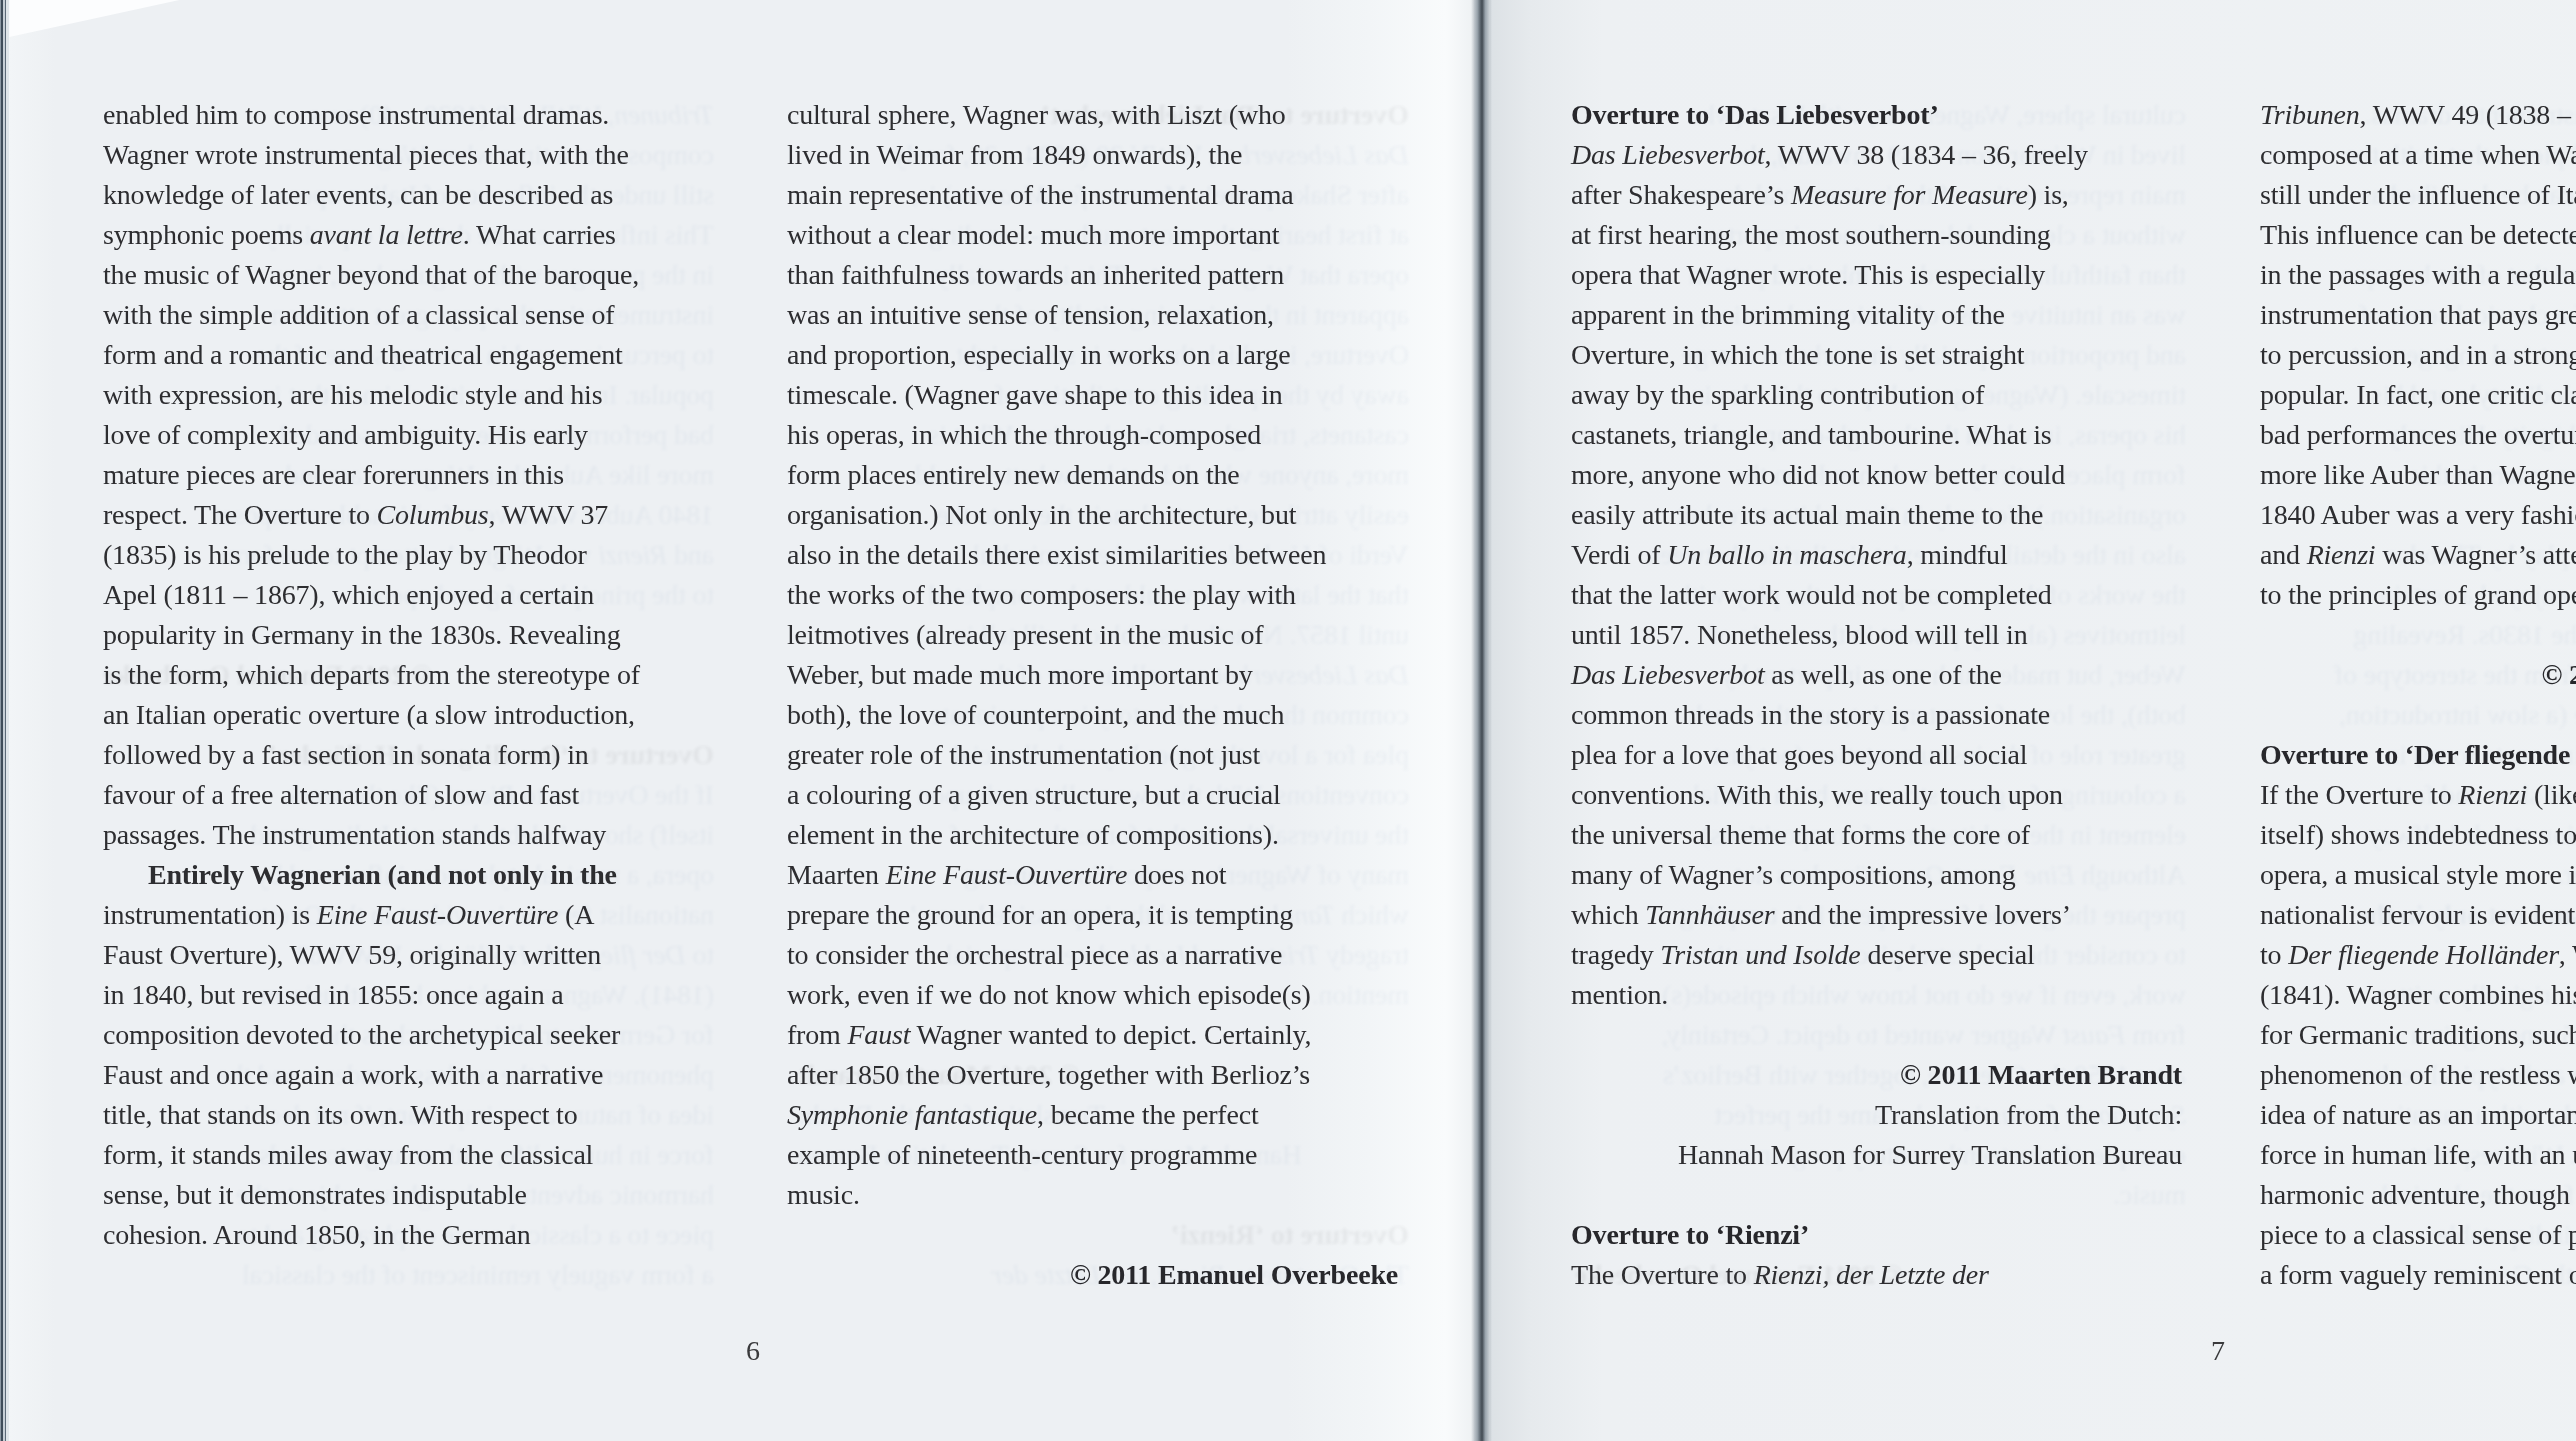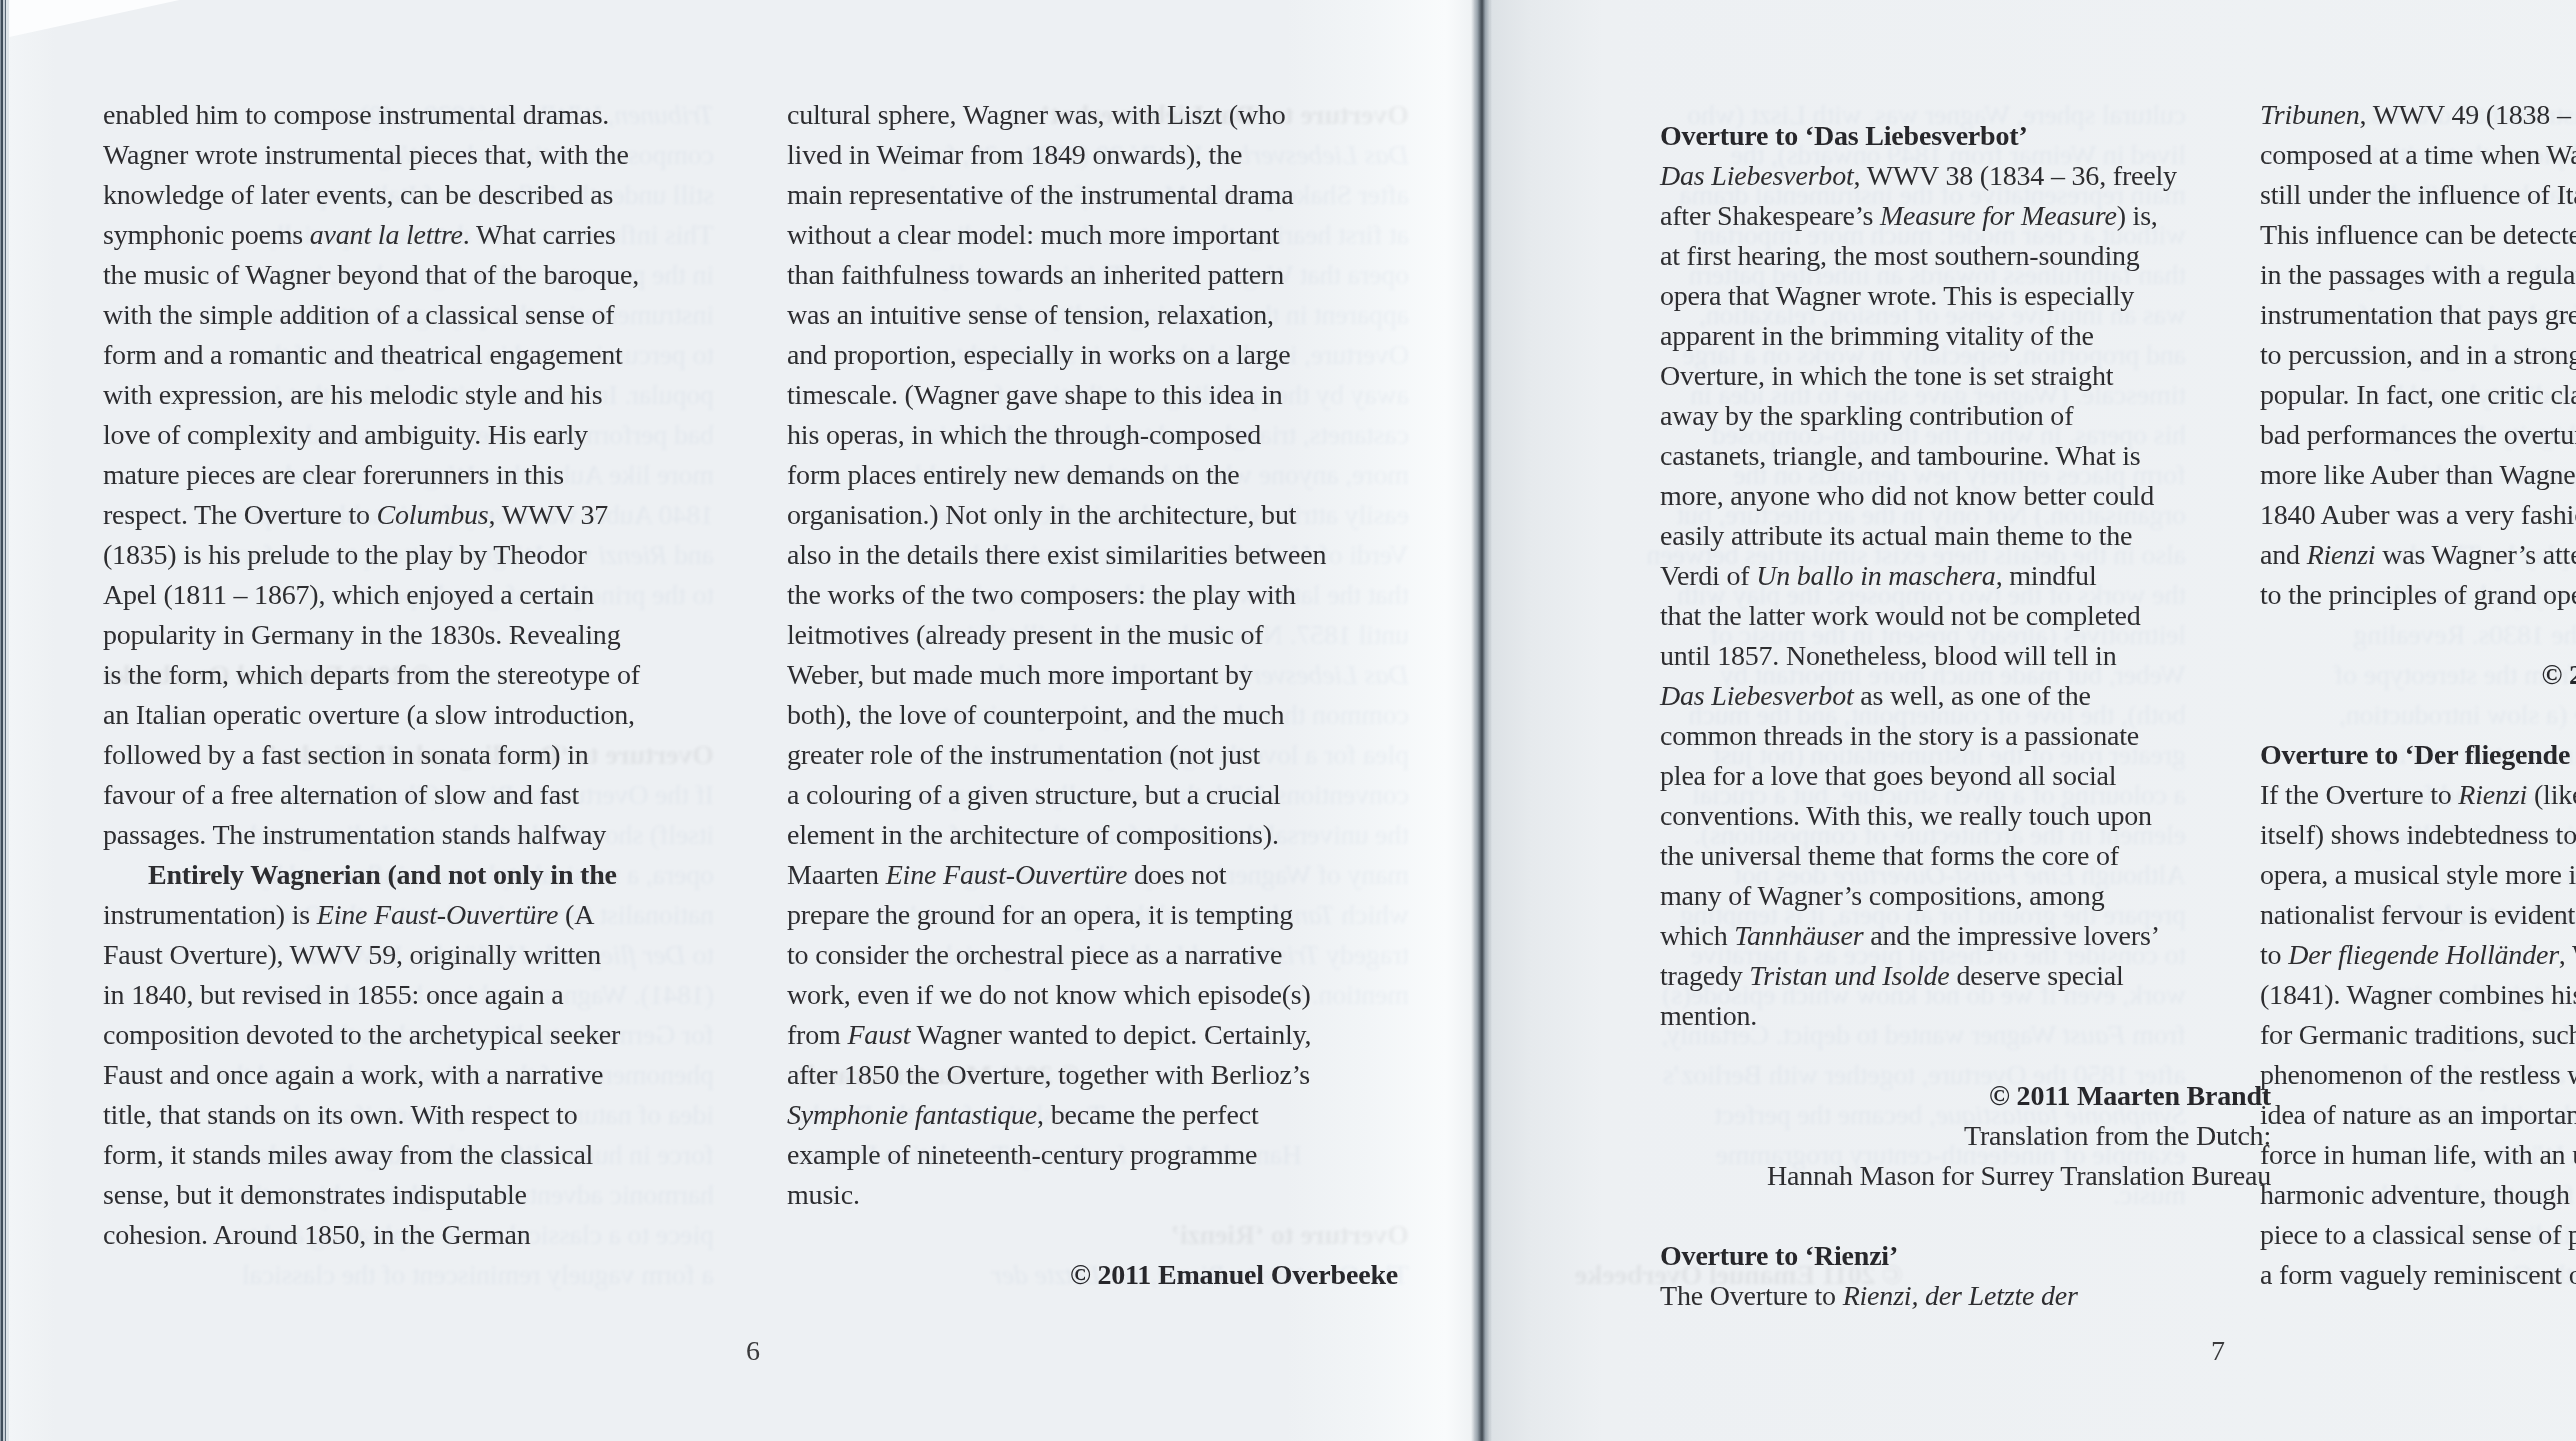--- a/index.html
+++ b/index.html
@@ -26,21 +26,21 @@
   
   .col{position:absolute;top:95px;width:611px;font-size:28px;line-height:40px;
        letter-spacing:-0.2px;color:#2d2d30;z-index:3;}
   .col .line{height:40px;white-space:nowrap;}
   .line.right{text-align:right;}
   .line.indent{padding-left:45px;font-weight:bold;}
   .it{font-style:italic;}
   .bd{font-weight:bold;color:#27272b;}
   .col-l1{left:103px;}
   .col-l2{left:787px;}
-  .col-r1{left:1660px;margin-top:21px;}
+  .col-r1{left:1571px;}
   .col-r2{left:2260px;}
 
   
   .page-number{position:absolute;top:1335px;width:62px;text-align:center;
     font-size:28px;color:#3a3a3c;z-index:3;}
   .pn-left{left:722px;}
   .pn-right{left:2187px;}
 
   
   .ghost{position:absolute;top:95px;width:611px;font-size:28px;line-height:40px;

